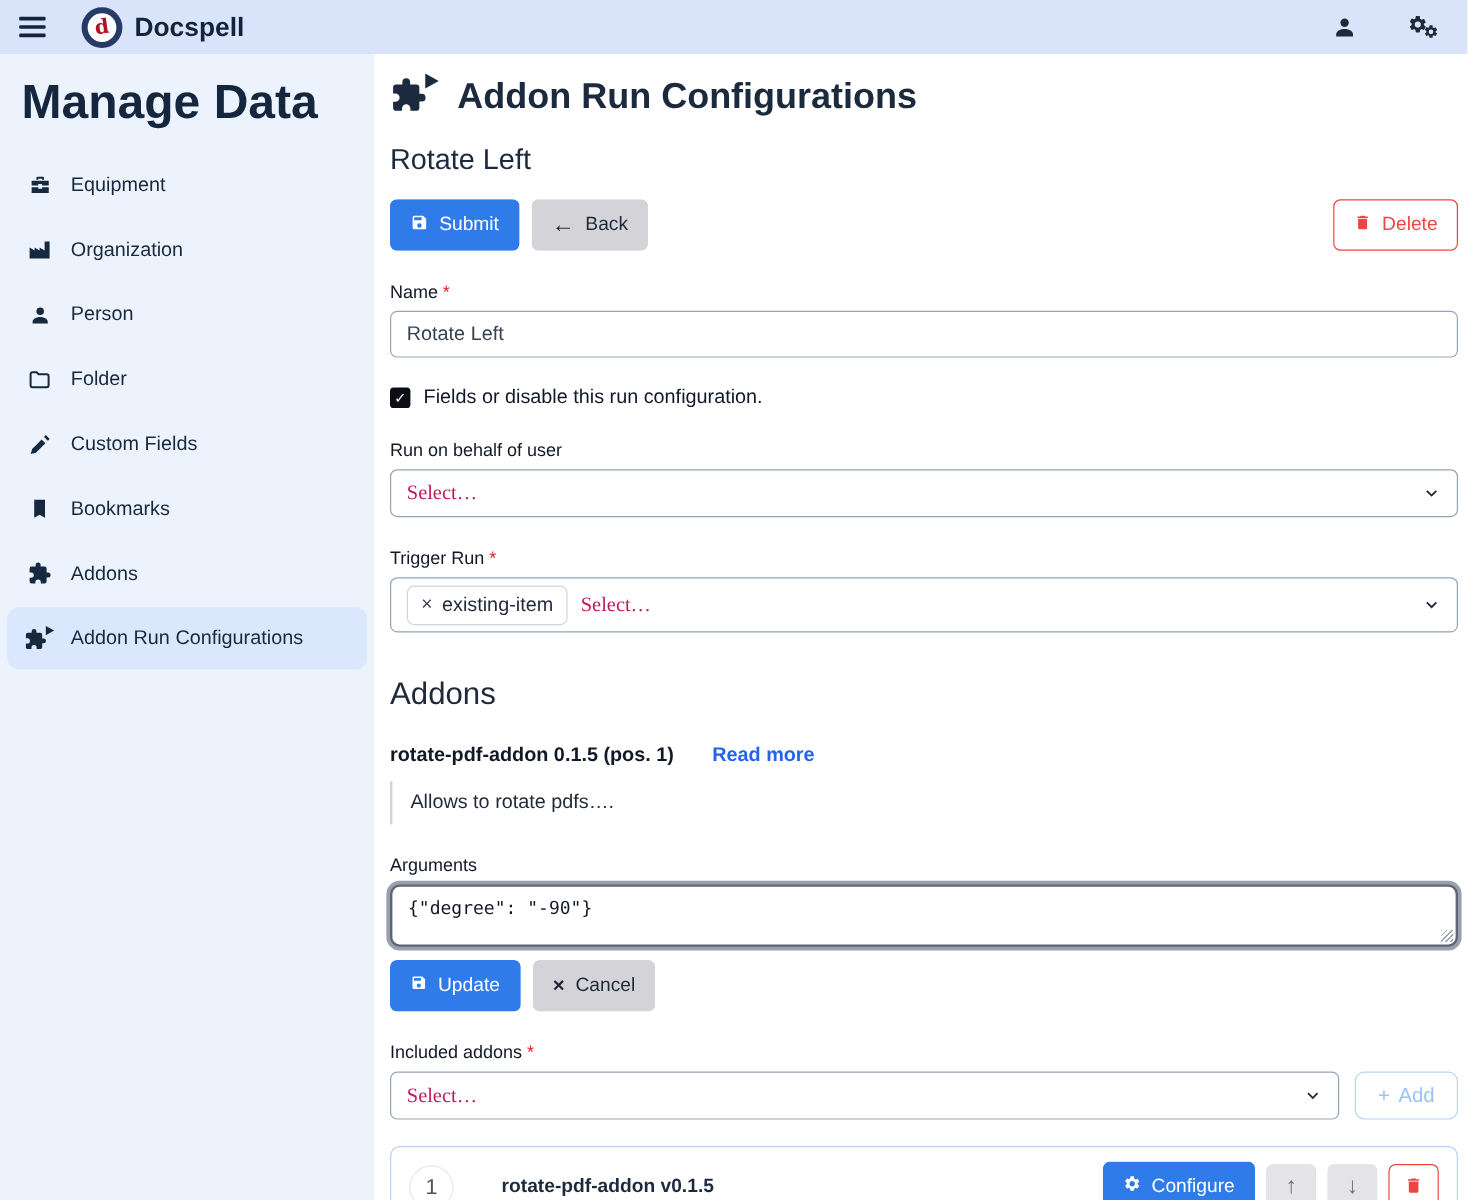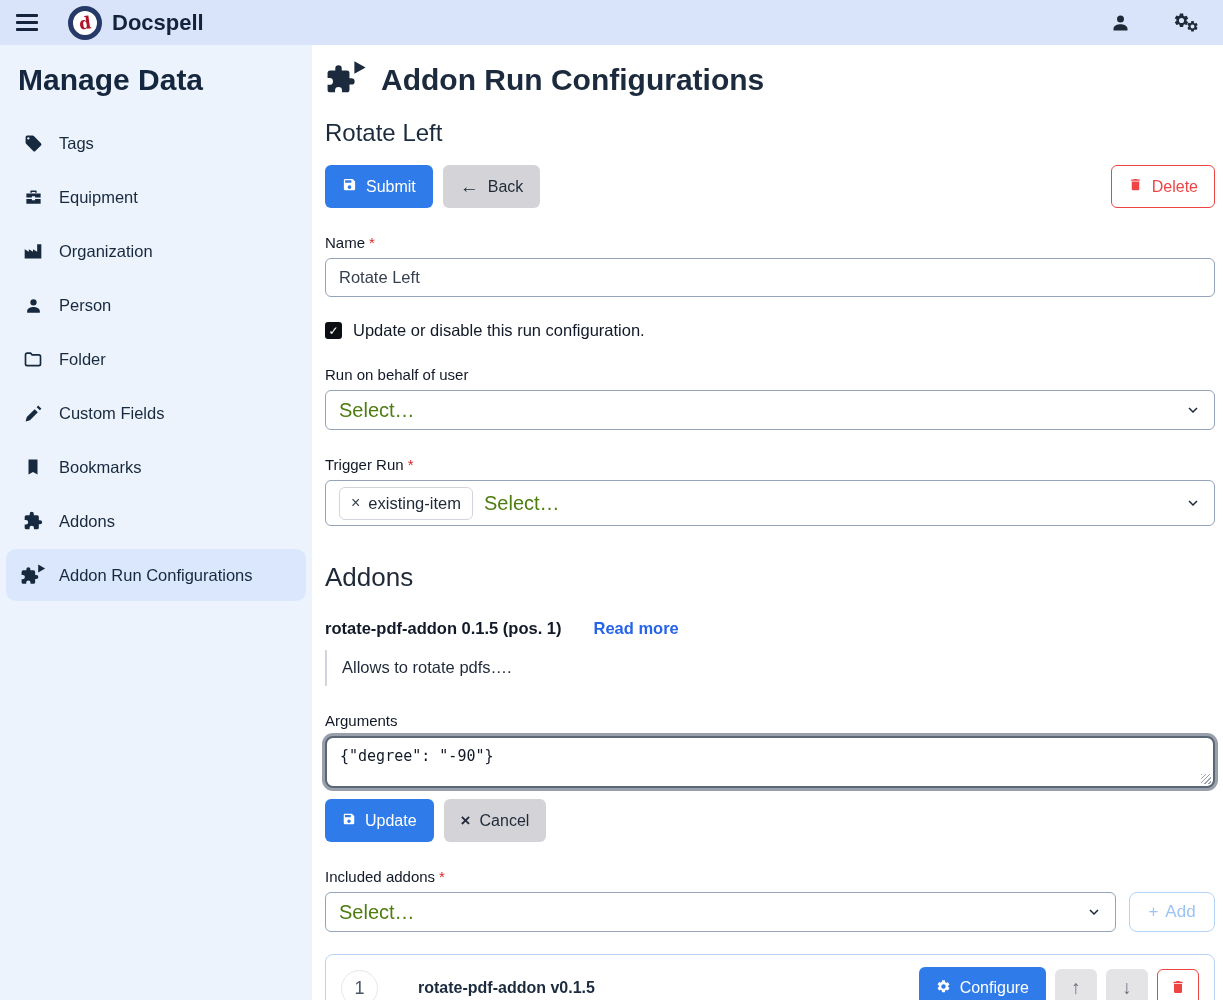--- a/index.html
+++ b/index.html
@@ -13,21 +13,21 @@
   .logo { margin-left:30px; width:34px; height:34px; border-radius:50%; border:5px solid #253a66;
     background:#fff; display:flex; align-items:center; justify-content:center; }
   .logo b { color:#b01226; font-size:17px; font-weight:800; font-family:"DejaVu Serif", serif; transform:rotate(-8deg); }
   .appname { margin-left:10px; font-weight:700; font-size:22px; color:#14233c; }
   .topbar-right { margin-left:auto; display:flex; align-items:center; gap:42px; padding-right:8px; }
   .topbar-right svg { display:block; }
 
   
   .layout { display:flex; height:955px; }
   .sidebar { width:312px; background:#edf3fc; padding-top:12px; flex-shrink:0; }
-  .sidebar-title { font-size:30px; font-weight:800; color:#15263f; padding:6px 18px 0 18px; margin-bottom:20px; }
+  .sidebar-title { font-size:40px; font-weight:800; color:#15263f; padding:6px 18px 0 18px; margin-bottom:20px; }
   .side-item { display:flex; align-items:center; gap:15px; padding:15px 16px; margin:2px 6px;
     font-size:16.5px; color:#16293f; border-radius:10px; cursor:pointer; }
   .side-item .icon { width:22px; height:22px; display:flex; align-items:center; justify-content:center; }
   .side-item.active { background:#dbe7fd; }
 
   .main { flex:1; background:#fff; padding:16px 8px 0 13px; }
 
   
   .page-head { display:flex; align-items:center; gap:14px; }
   .page-head h1 { font-size:30px; font-weight:800; color:#1b2a3d; }
@@ -46,21 +46,21 @@
   .label { font-weight:400; font-size:15px; color:#111827; margin-top:26px; }
   .req { color:#dc2626; margin-left:4px; }
   .text-input { width:100%; height:39px; border:1px solid #94a3b8; border-radius:6px; padding:0 13px;
     font-size:16.5px; color:#374151; margin-top:7px; font-family:inherit; }
   .checkbox-row { margin-top:24px; display:flex; gap:11px; align-items:center; font-size:16.5px; color:#111827; }
   .checkbox { width:17px; height:17px; background:#0b0f14; border-radius:3px; color:#fff;
     display:flex; align-items:center; justify-content:center; font-size:12px; cursor:pointer; flex-shrink:0; }
   .select { position:relative; height:40px; border:1px solid #94a3b8; border-radius:6px; display:flex;
     align-items:center; padding:0 13px; margin-top:7px; background:#fff; cursor:pointer; }
   .select.tall { height:46px; }
-  .placeholder { color:#4d7c0f; font-size:20px; }
+  .placeholder { color:#be185d; font-size:17px;font-family:Liberation Serif, serif; }
   .chevron { position:absolute; right:12px; top:50%; transform:translateY(-50%); display:flex; }
   .chip { border:1px solid #d1d5db; border-radius:6px; padding:6px 11px; display:inline-flex; gap:8px;
     align-items:center; font-size:16.5px; color:#1f2937; background:#fff; margin-right:11px; }
   .chip .x { font-size:16px; color:#374151; cursor:pointer; line-height:1; }
 
   
   .section-h { font-size:26px; color:#1f2937; margin-top:36px; font-weight:400; }
   .addon-head { margin-top:26px; display:flex; gap:32px; align-items:baseline; }
   .addon-title { font-weight:700; font-size:16.5px; color:#111827; }
   .read-more { color:#2563eb; font-weight:700; font-size:16.5px; text-decoration:none; cursor:pointer; }
@@ -123,28 +123,20 @@
 </div>
 
 <div class="layout">
 
   <div class="sidebar">
     <div class="sidebar-title">Manage Data</div>
 
     <div class="side-item">
       <span class="icon">
           <svg width="19" height="19" viewBox="0 0 24 24" fill="#16293f">
-            <path d="M21.41 11.58l-9-9A2 2 0 0 0 11 2H4a2 2 0 0 0-2 2v7c0 .55.22 1.05.59 1.42l9 9a2 2 0 0 0 2.82 0l7-7a2 2 0 0 0 0-2.84zM5.5 7A1.5 1.5 0 1 1 7 5.5 1.5 1.5 0 0 1 5.5 7z"></path>
-          </svg>
-        </span>
-      <span>Tags</span>
-    </div>
-    <div class="side-item">
-      <span class="icon">
-          <svg width="19" height="19" viewBox="0 0 24 24" fill="#16293f">
             <path d="M9 3h6a1 1 0 0 1 1 1v2h-2V5h-4v1H8V4a1 1 0 0 1 1-1zM3 7h18v5h-7v-1.5h-4V12H3V7zm0 7h7v1.5h4V14h7v6H3v-6z"></path>
           </svg>
         </span>
       <span>Equipment</span>
     </div>
     <div class="side-item">
       <span class="icon">
           <svg width="20" height="20" viewBox="0 0 24 24" fill="#16293f">
             <path d="M2 21V10l5 3v-3l5 3v-3l5 3V4h5v17H2z"></path>
           </svg>
@@ -231,21 +223,21 @@
             </svg></span>
         <span>Delete</span>
       </button>
     </div>
 
     <div class="label"><span>Name</span><span class="req">*</span></div>
     <input class="text-input" type="text" value="Rotate Left" style="">
 
     <div class="checkbox-row">
       <span class="checkbox">✓</span>
-      <span>Update or disable this run configuration.</span>
+      <span>Fields or disable this run configuration.</span>
     </div>
 
     <div class="label">Run on behalf of user</div>
     <div class="select">
       <span class="placeholder">Select…</span>
       <span class="chevron">
           <svg width="18" height="18" viewBox="0 0 24 24" fill="#1e293b">
             <path d="M7.41 8.59L12 13.17l4.59-4.58L18 10l-6 6-6-6 1.41-1.41z"></path>
           </svg>
         </span>

